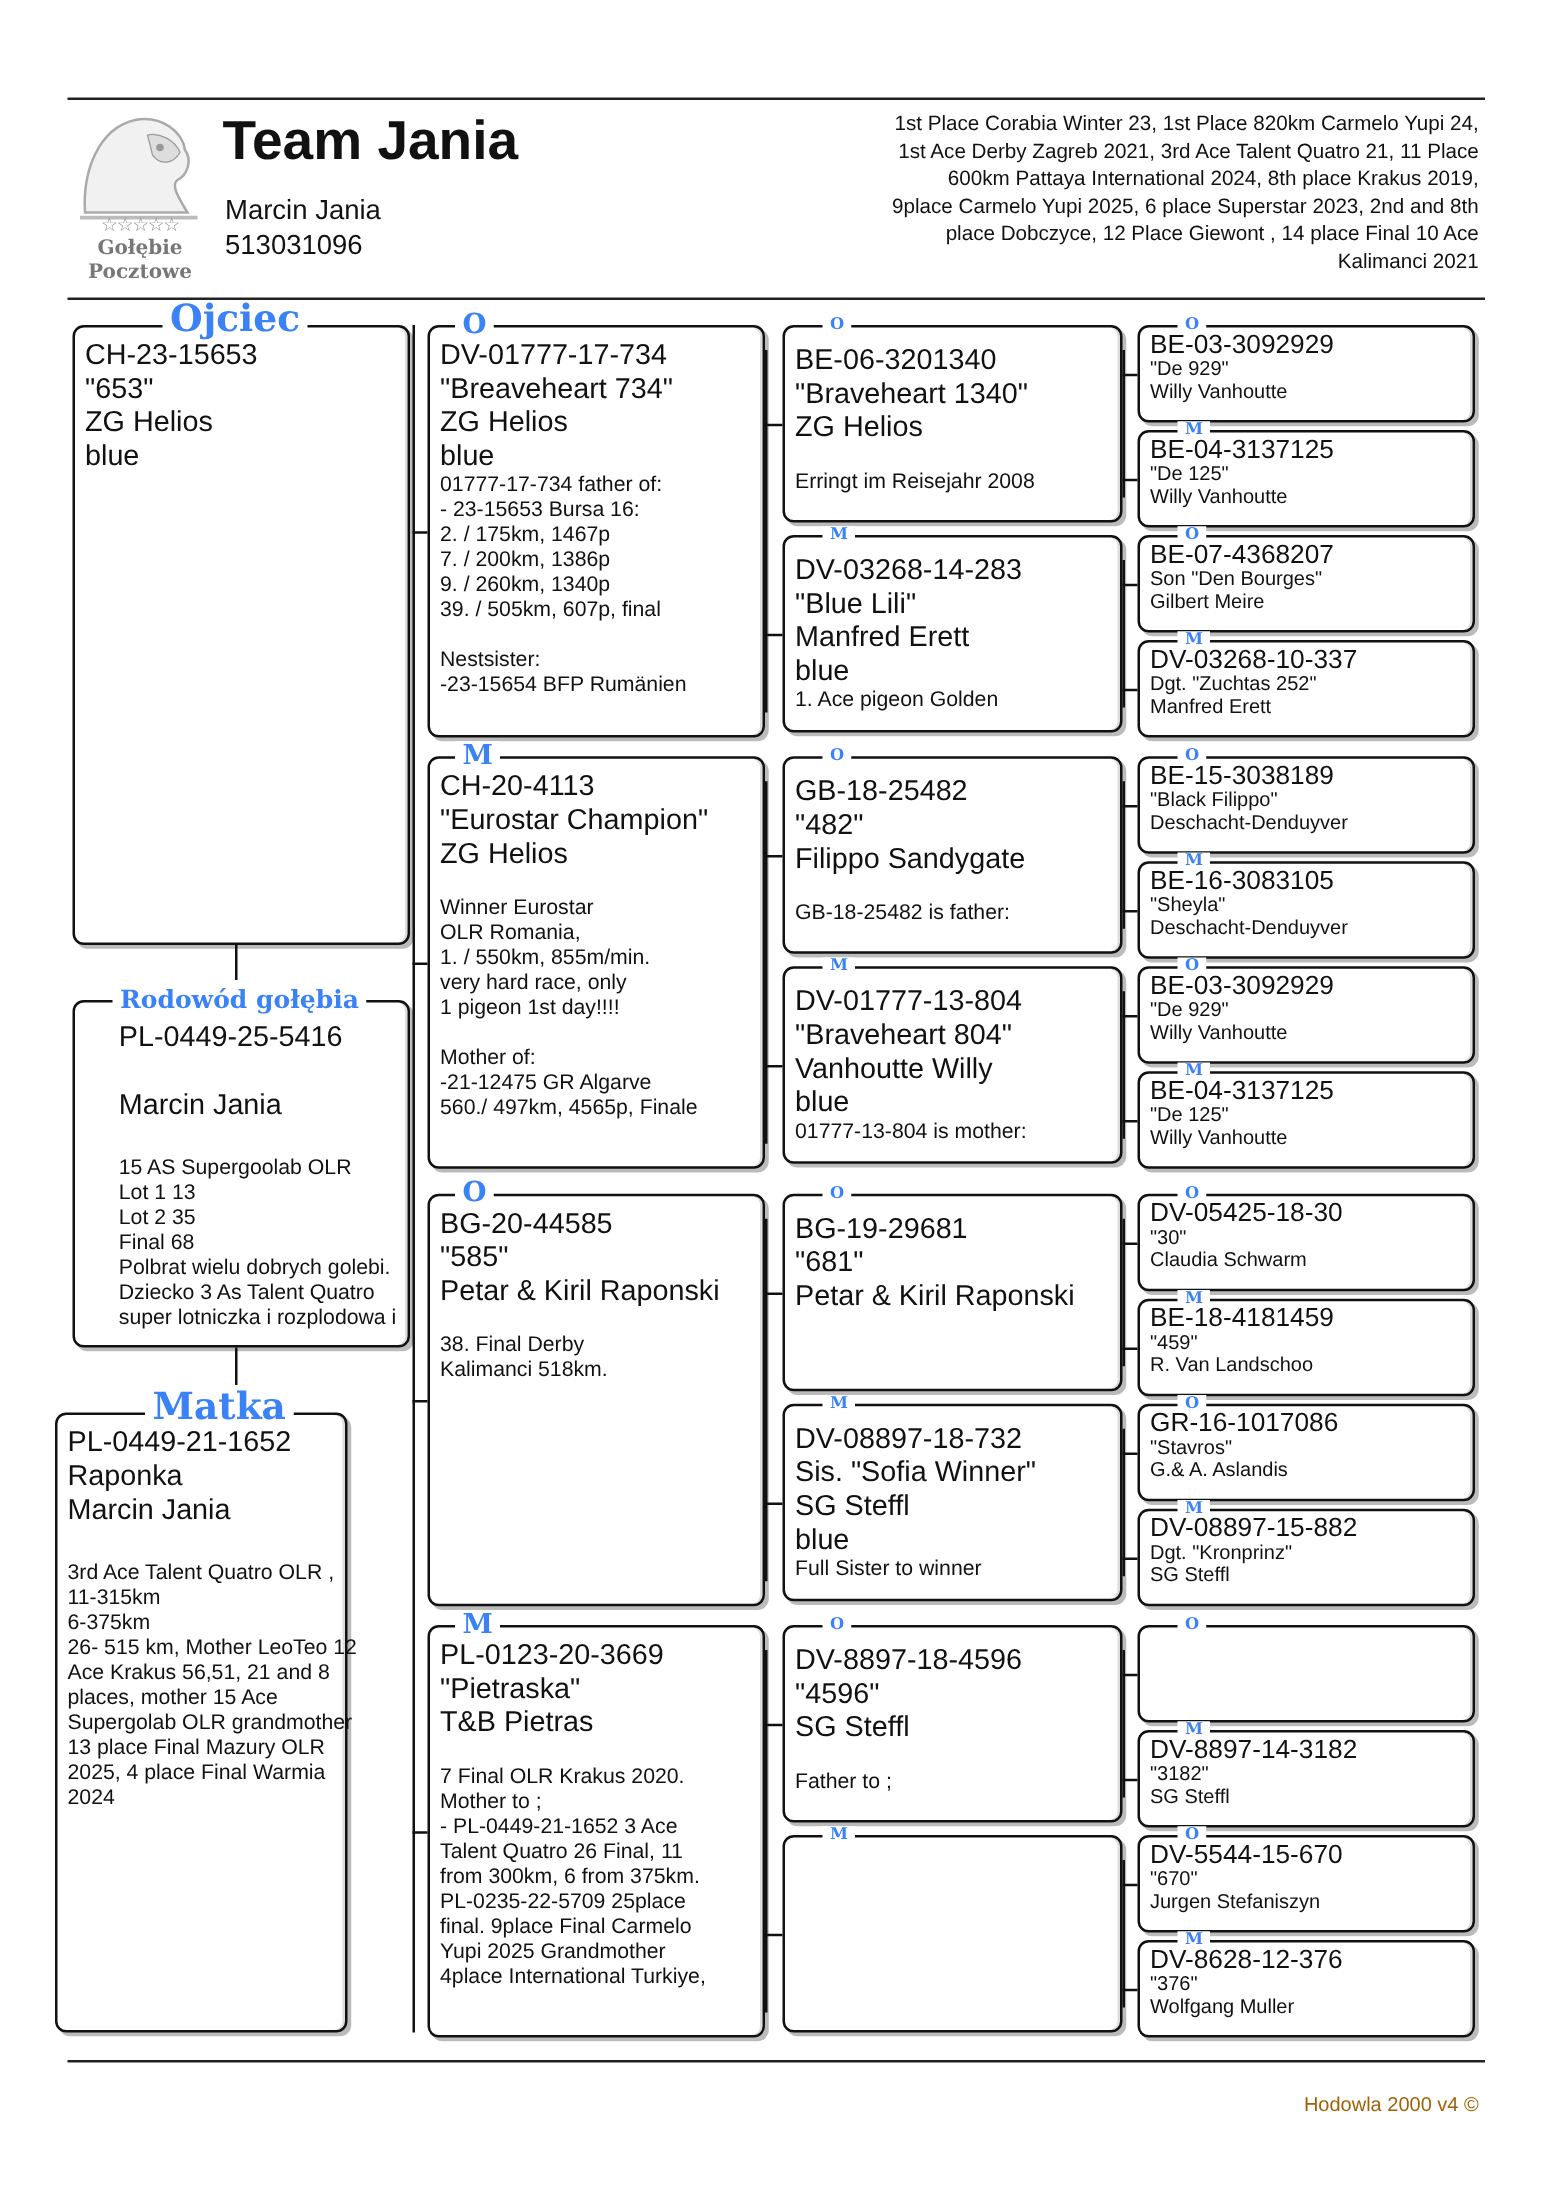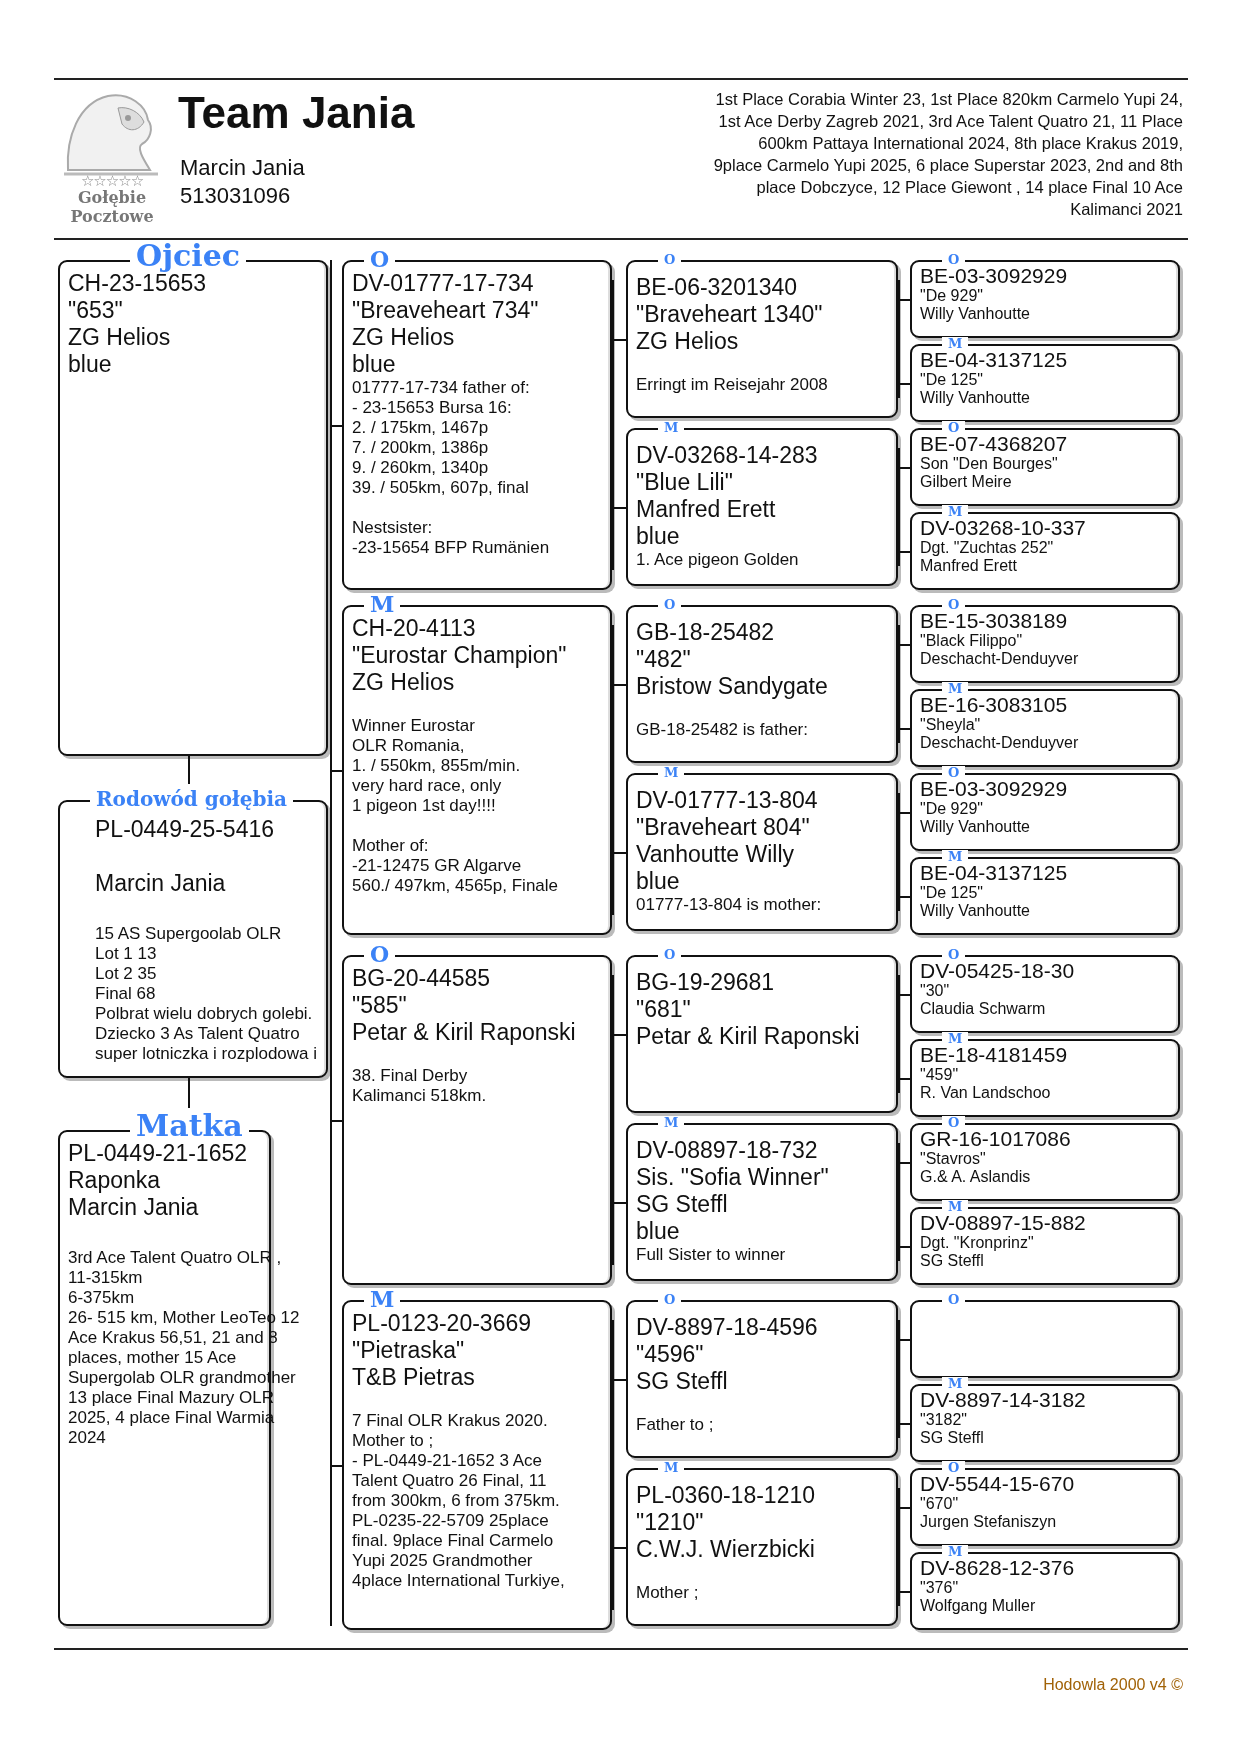--- a/index.html
+++ b/index.html
@@ -81,21 +81,21 @@
       <span class="ln l2">Final 68</span>
       <span class="ln l2">Polbrat wielu dobrych golebi.</span>
       <span class="ln l2">Dziecko 3 As Talent Quatro</span>
       <span class="ln l2">super lotniczka i rozplodowa i</span>
     </div>
   </div>
 </div>
 
 <div class="vline" style="left:188px;top:1078px;height:30px;"></div>
 
-<div class="box" style="left:58px;top:1130px;width:213px;height:496px;">
+<div class="box" style="left:44px;top:1130px;width:234px;height:496px;">
   <span class="lbl big">Matka</span>
   <div class="c">
     <span class="ln l1">PL-0449-21-1652</span>
     <span class="ln l1">Raponka</span>
     <span class="ln l1">Marcin Jania</span>
     <span class="ln l1"> </span>
     <div>
       <span class="ln l2">3rd Ace Talent Quatro OLR ,</span>
       <span class="ln l2">11-315km</span>
       <span class="ln l2">6-375km</span>
@@ -211,21 +211,21 @@
         <span class="ln l2">1. Ace pigeon Golden</span>
       </div>
     </div>
     <div class="hline" style="left: 612px; top: 507px; width: 14px;"></div>
     <div class="vline" style="left: 898px; top: 448px; height: 118px;"></div>
     <div class="box" style="left: 626px; top: 605px; width: 272px; height: 158px;">
       <span class="lbl sm">O</span>
       <div class="c" style="padding-top:12px">
         <span class="ln l1">GB-18-25482</span>
         <span class="ln l1">"482"</span>
-        <span class="ln l1">Bristow Sandygate</span>
+        <span class="ln l1">Filippo Sandygate</span>
         <span class="ln l2">&nbsp;</span>
         <span class="ln l2">GB-18-25482 is father:</span>
       </div>
     </div>
     <div class="hline" style="left: 612px; top: 684px; width: 14px;"></div>
     <div class="vline" style="left: 898px; top: 625px; height: 118px;"></div>
     <div class="box" style="left: 626px; top: 773px; width: 272px; height: 158px;">
       <span class="lbl sm">M</span>
       <div class="c" style="padding-top:12px">
         <span class="ln l1">DV-01777-13-804</span>
@@ -266,27 +266,20 @@
         <span class="ln l1">"4596"</span>
         <span class="ln l1">SG Steffl</span>
         <span class="ln l2">&nbsp;</span>
         <span class="ln l2">Father to ;</span>
       </div>
     </div>
     <div class="hline" style="left: 612px; top: 1379px; width: 14px;"></div>
     <div class="vline" style="left: 898px; top: 1320px; height: 118px;"></div>
     <div class="box" style="left: 626px; top: 1468px; width: 272px; height: 158px;">
       <span class="lbl sm">M</span>
-      <div class="c" style="padding-top:12px">
-        <span class="ln l1">PL-0360-18-1210</span>
-        <span class="ln l1">"1210"</span>
-        <span class="ln l1">C.W.J. Wierzbicki</span>
-        <span class="ln l2">&nbsp;</span>
-        <span class="ln l2">Mother ;</span>
-      </div>
     </div>
     <div class="hline" style="left: 612px; top: 1547px; width: 14px;"></div>
     <div class="vline" style="left: 898px; top: 1488px; height: 118px;"></div>
   </div>
 <div id="gen4">
     <div class="box g4" style="left: 910px; top: 260px; width: 270px; height: 78px;">
       <span class="lbl sm">O</span>
       <div class="c">
         <span class="ln l1">BE-03-3092929</span>
         <span class="ln l2">"De 929"</span>

